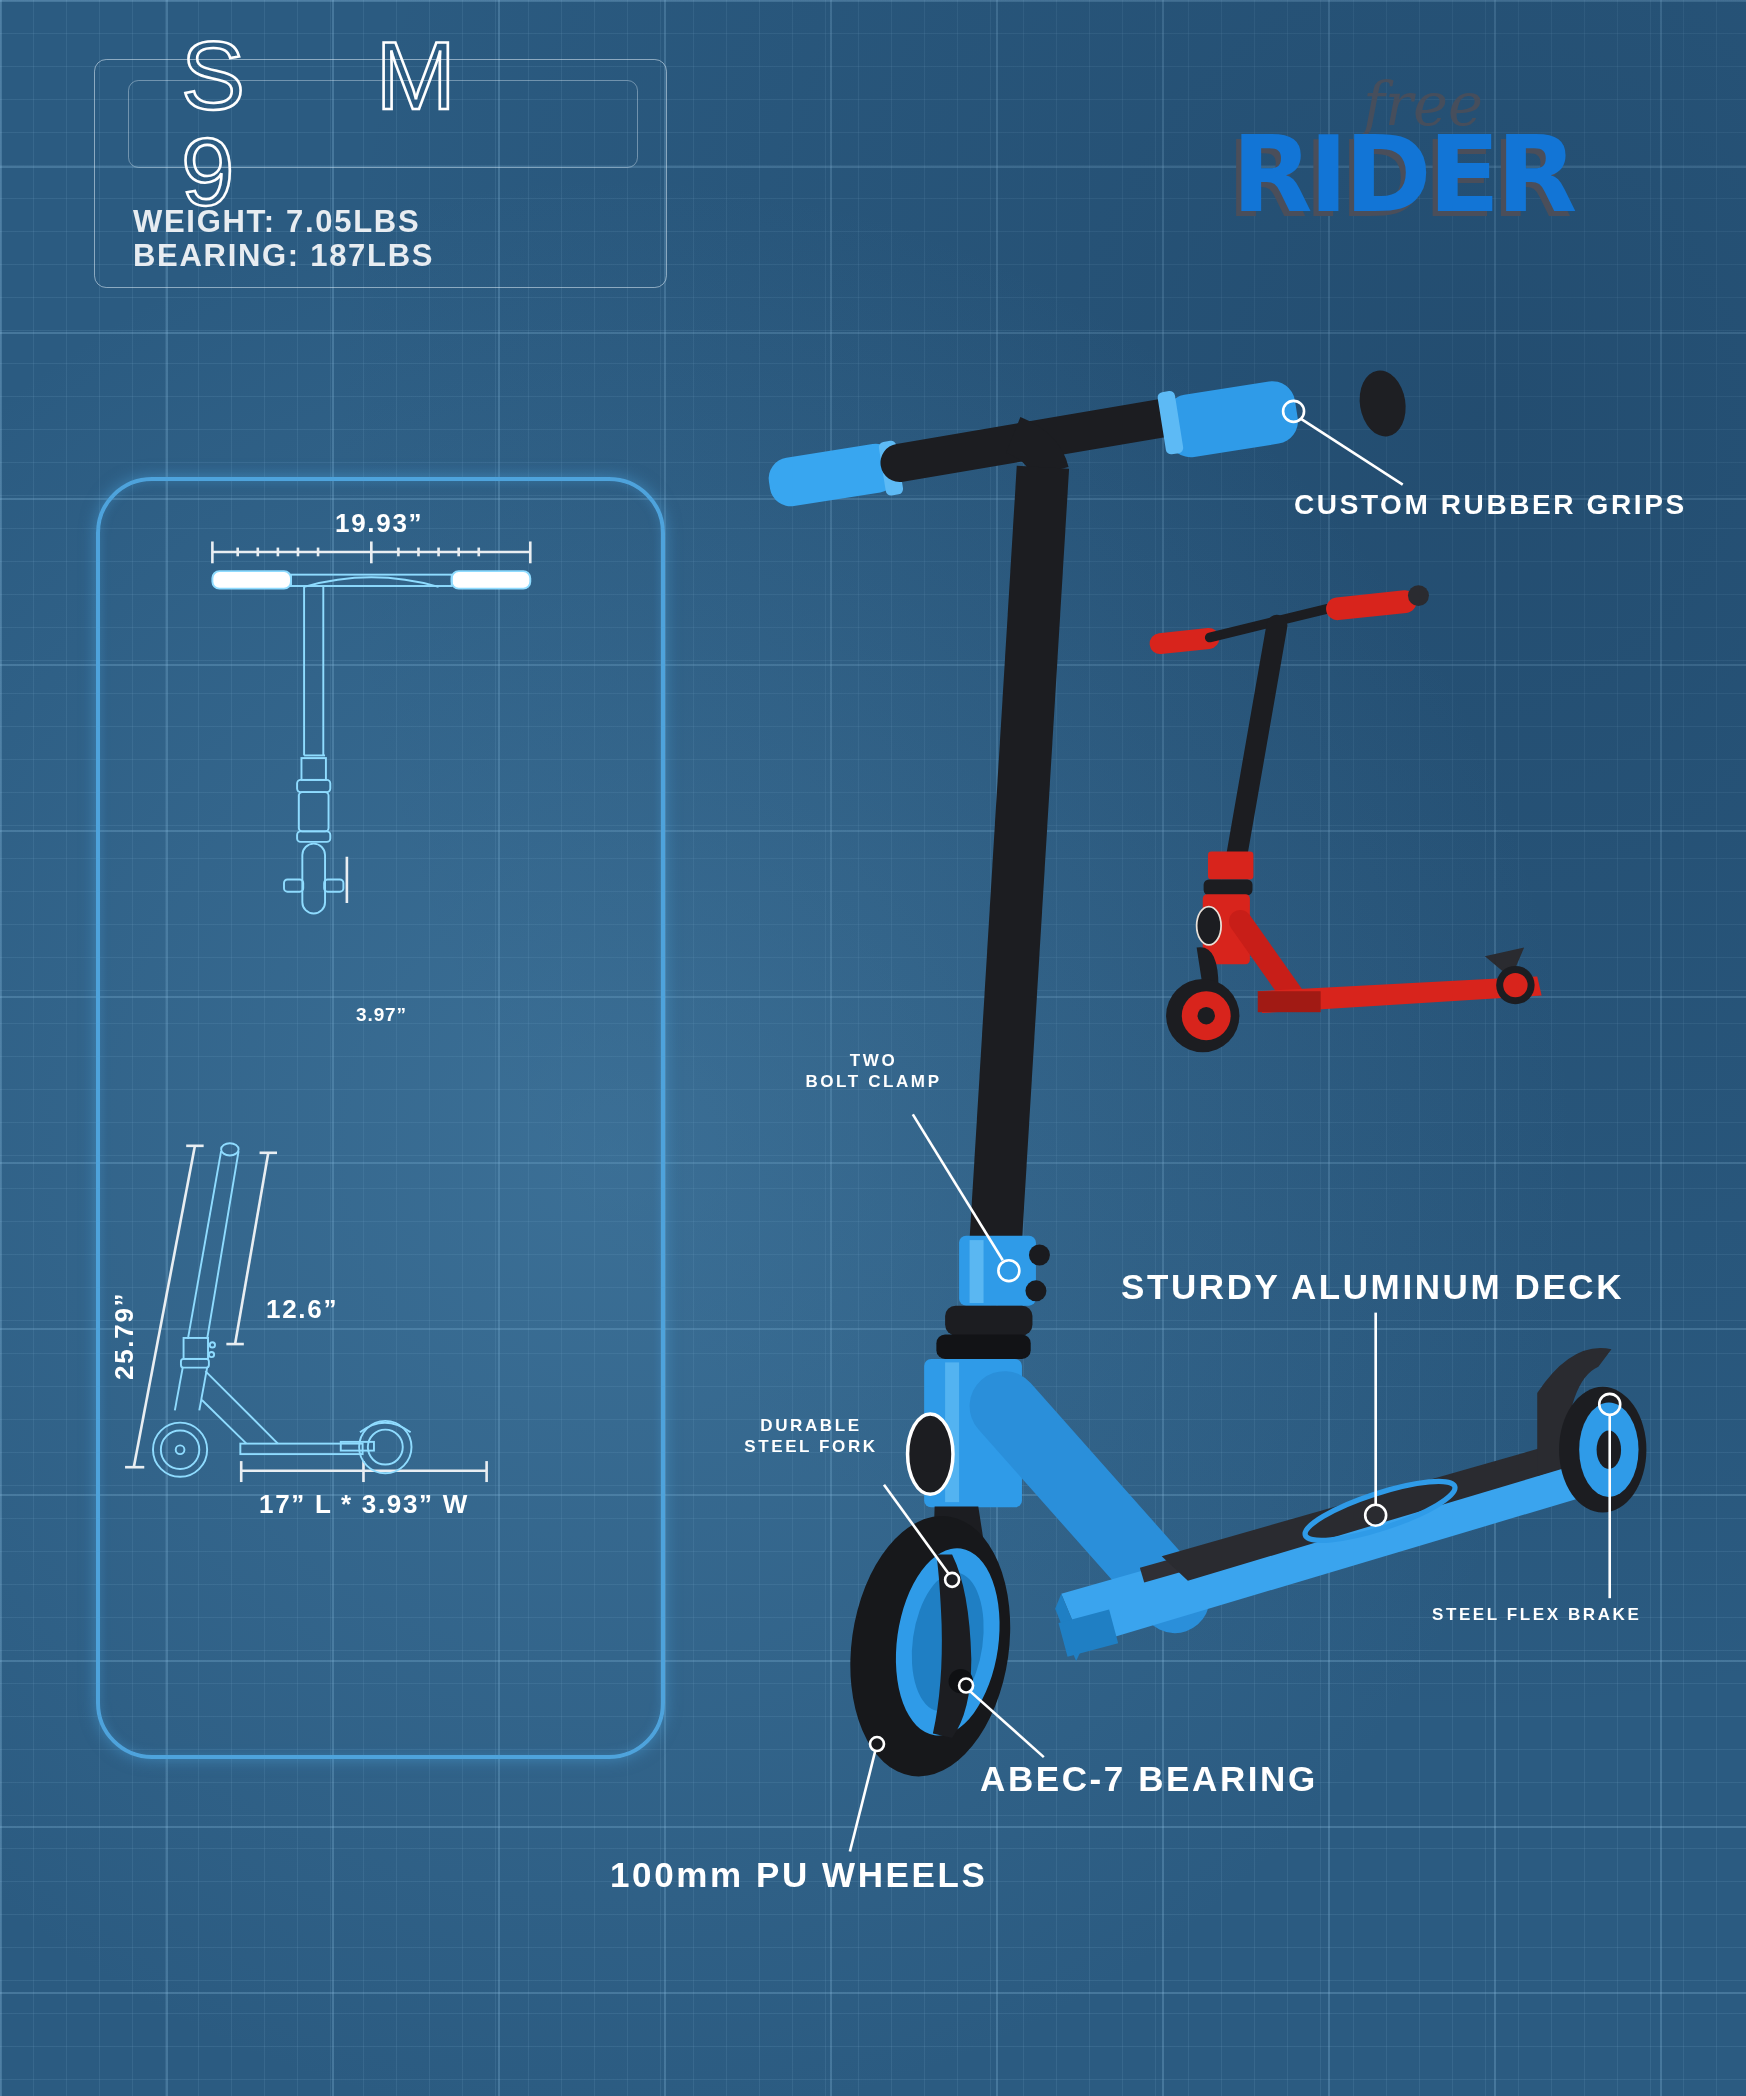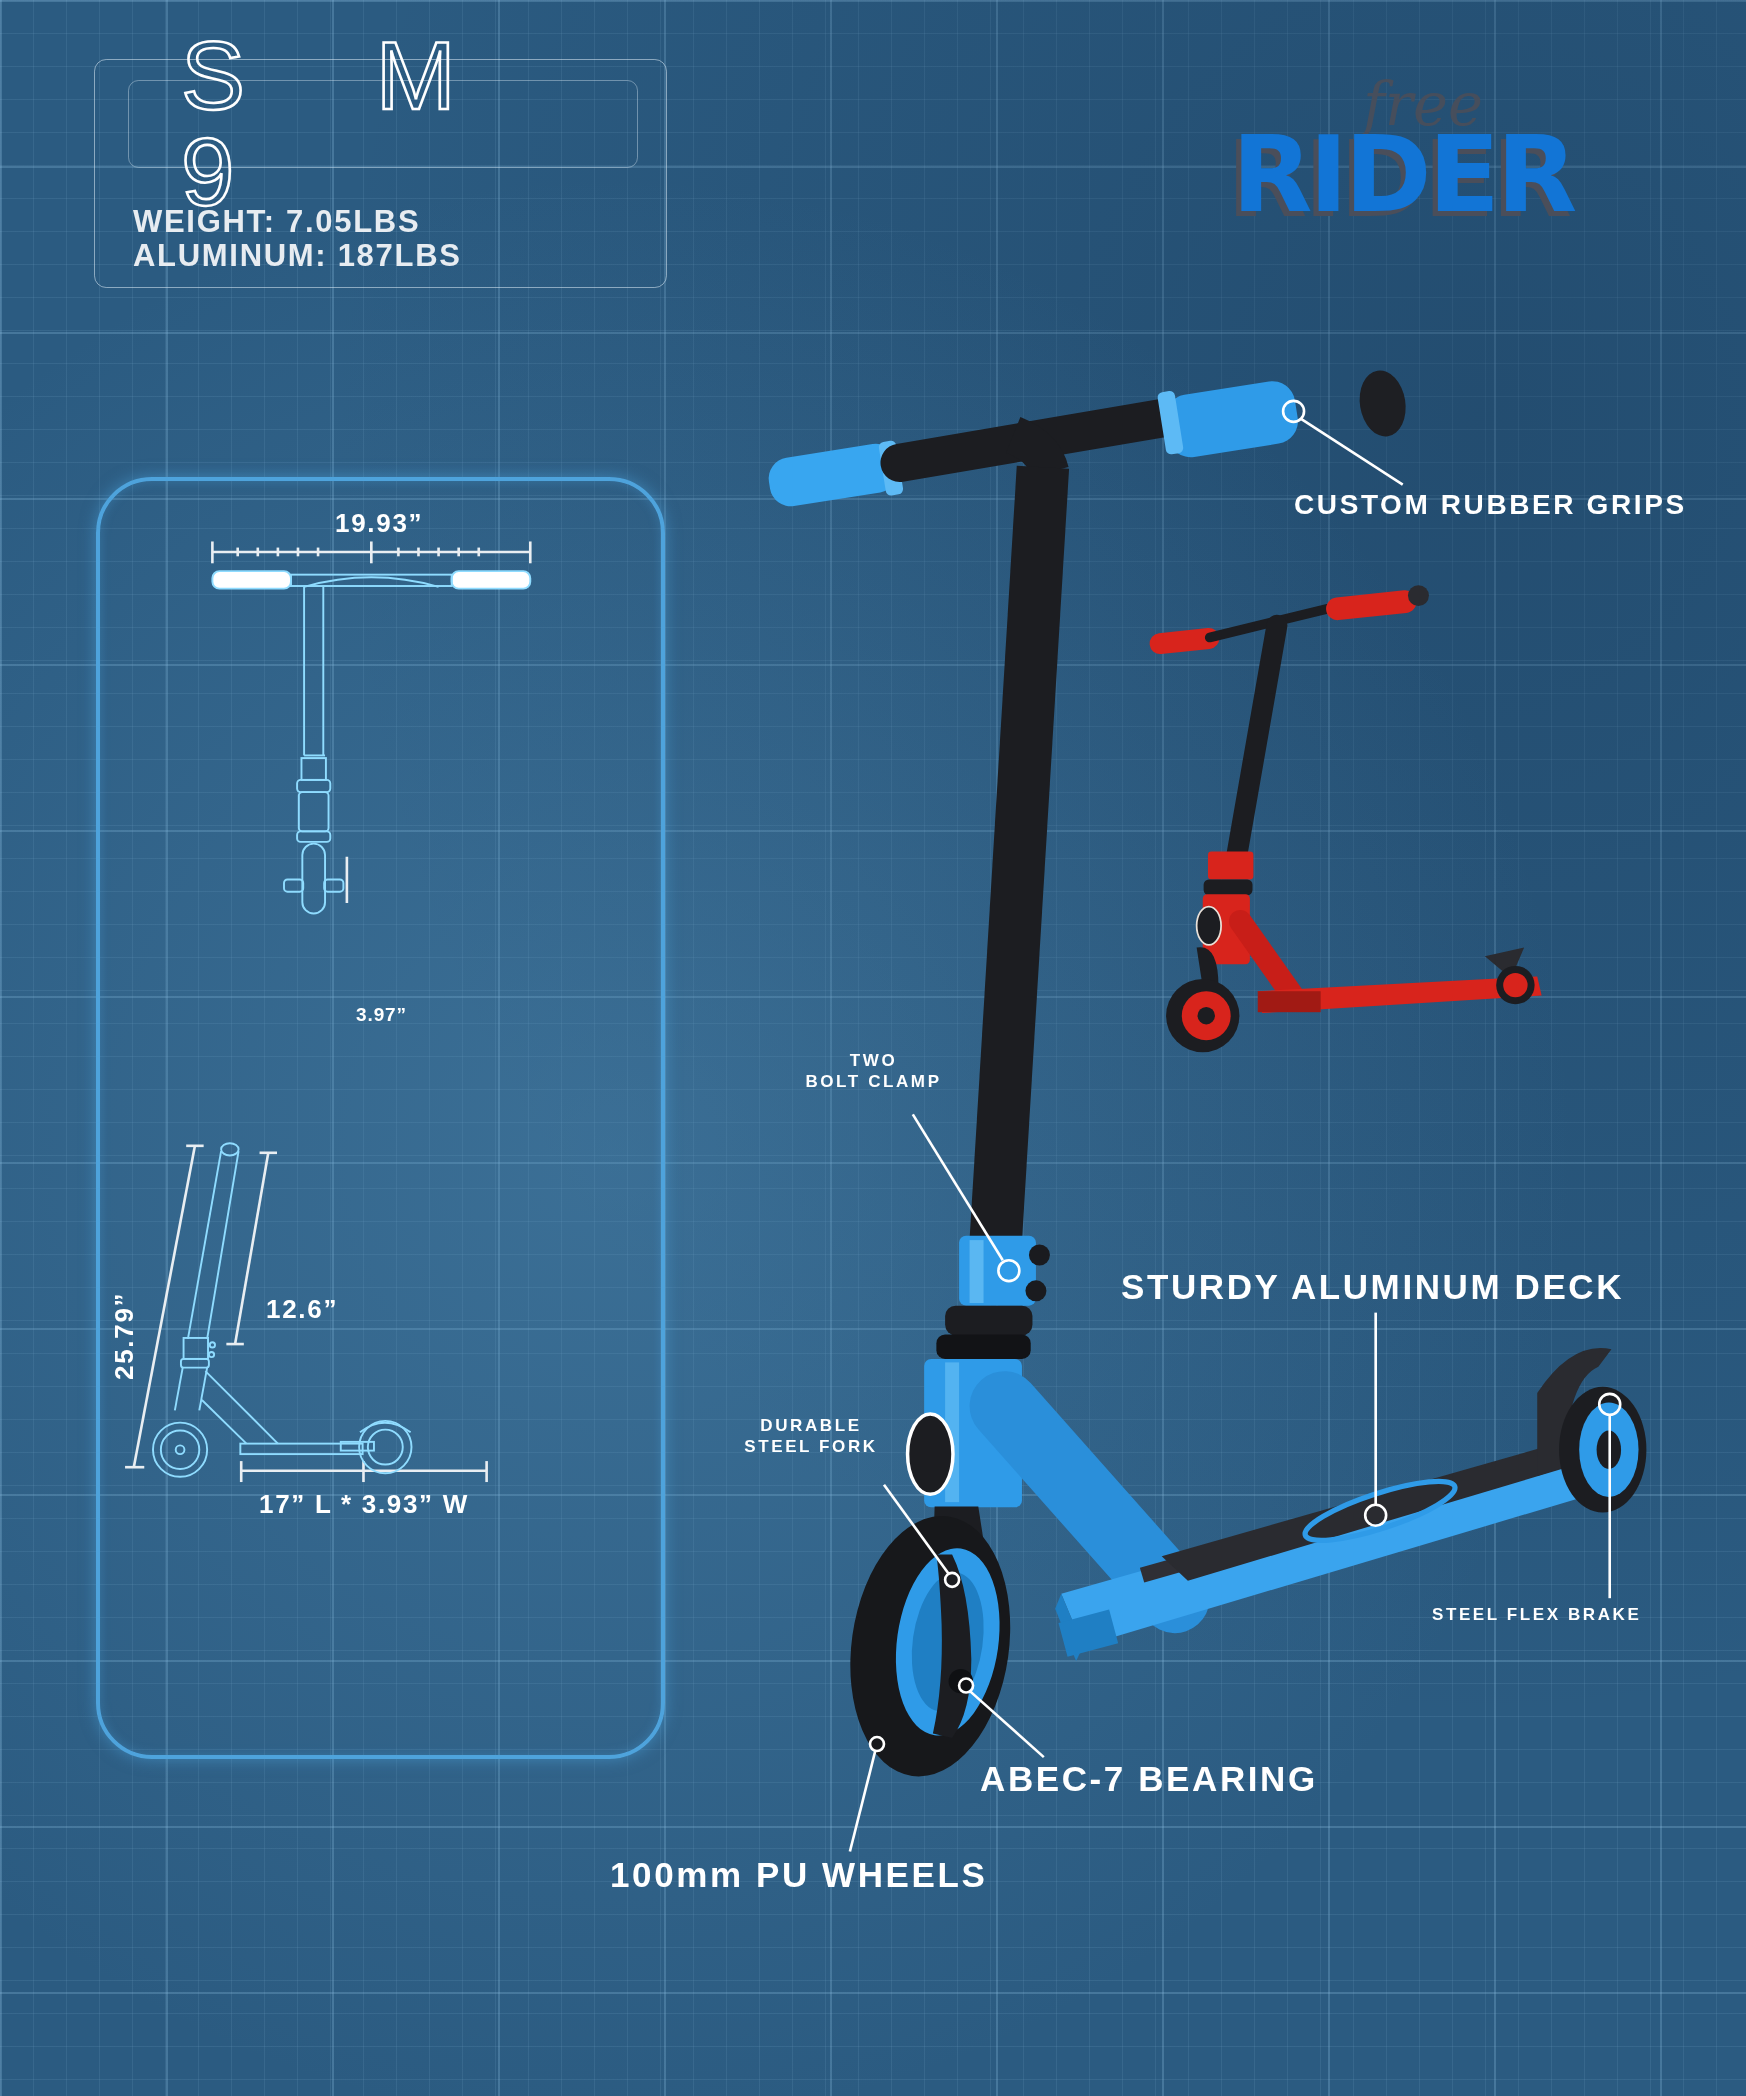--- a/index.html
+++ b/index.html
@@ -73,21 +73,21 @@
   svg.overlay { position: absolute; left: 0; top: 0; width: 1747px; height: 2096px; }
 </style>
 </head>
 <body>
 
 <div class="abs spec-card"></div>
 <div class="abs model-box">
   <span class="model-name">S M 9</span>
 </div>
 <div class="abs spec-line" style="top:204px;">WEIGHT: 7.05LBS</div>
-<div class="abs spec-line" style="top:238px;">ALUMINUM: 187LBS</div>
+<div class="abs spec-line" style="top:238px;">BEARING: 187LBS</div>
 
 <div class="abs logo">
   <div class="abs logo-free">free</div>
   <div class="abs logo-rider">RIDER</div>
 </div>
 
 <div class="abs bp-panel"></div>
 
 <svg class="overlay" viewBox="0 0 2000 2400">
 

